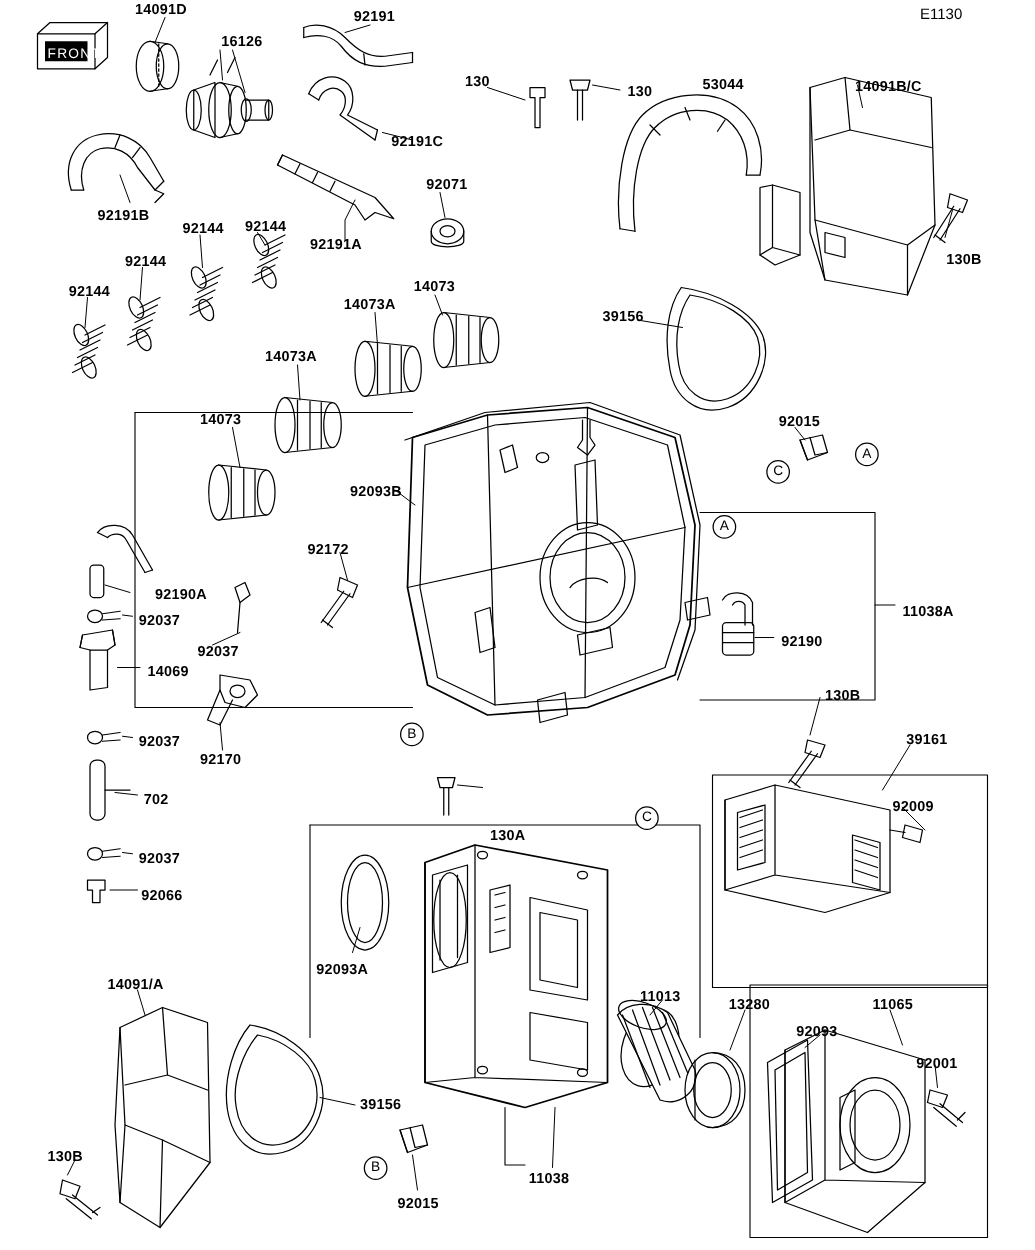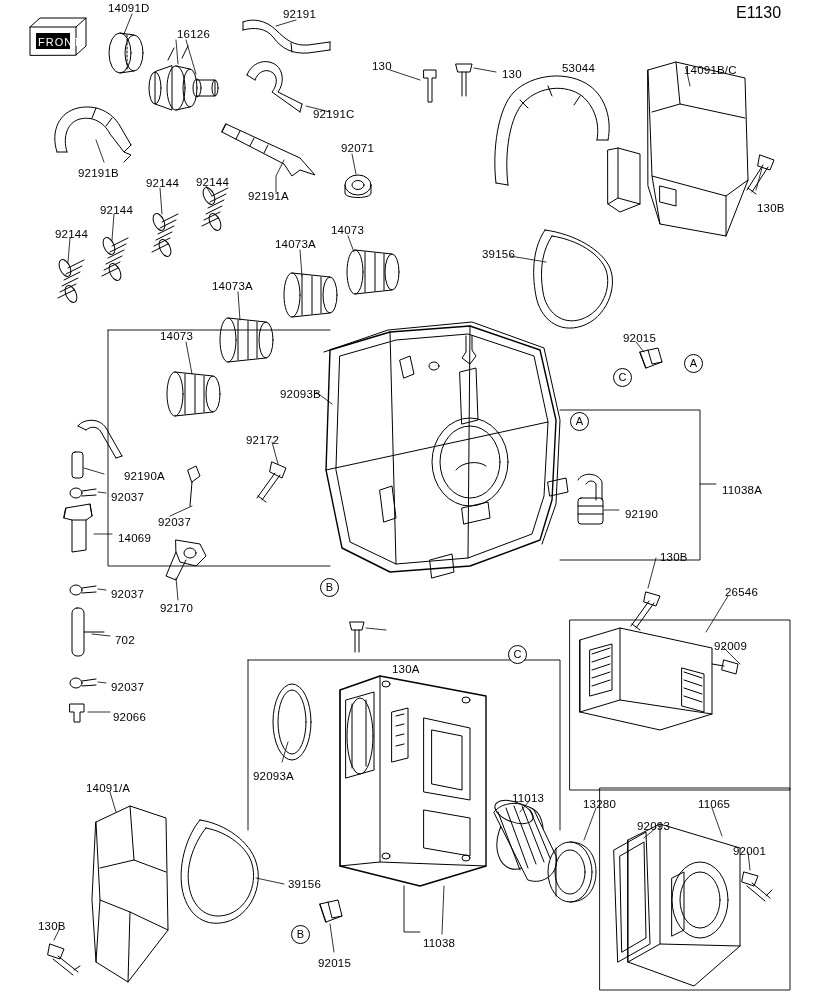--- a/index.html
+++ b/index.html
@@ -15,24 +15,25 @@
     font-family: "Liberation Sans", sans-serif;
     overflow: hidden;
   }
   .lbl {
     position: absolute;
     font-family: "Liberation Sans", sans-serif;
     font-size: 11.5px;
     color: #000000;
     white-space: nowrap;
     letter-spacing: 0.2px;
+    font-weight: bold;
   }
   .code-id {
     position: absolute;
-    font-size: 16px;
+    font-size: 12px;
     color: #000000;
     white-space: nowrap;
   }
   .circ {
     position: absolute;
     width: 17px;
     height: 17px;
     border: 1px solid #000;
     border-radius: 50%;
     font-size: 11px;
@@ -485,21 +486,21 @@
   <div class="lbl" style="left:623px; top:332px;">92015</div>
   <div class="lbl" style="left:280px; top:388px;">92093B</div>
   <div class="lbl" style="left:246px; top:434px;">92172</div>
   <div class="lbl" style="left:722px; top:484px;">11038A</div>
   <div class="lbl" style="left:625px; top:508px;">92190</div>
   <div class="lbl" style="left:108px; top:470px;margin-left:16px;">92190A</div>
   <div class="lbl" style="left:111px; top:491px;">92037</div>
   <div class="lbl" style="left:158px; top:516px;">92037</div>
   <div class="lbl" style="left:118px; top:532px;">14069</div>
   <div class="lbl" style="left:660px; top:551px;">130B</div>
-  <div class="lbl" style="left:725px; top:586px;">26546</div>
+  <div class="lbl" style="left:725px; top:586px;">39161</div>
   <div class="lbl" style="left:111px; top:588px;">92037</div>
   <div class="lbl" style="left:160px; top:602px;">92170</div>
   <div class="lbl" style="left:392px; top:627px;margin-top:36px;">130A</div>
   <div class="lbl" style="left:714px; top:640px;">92009</div>
   <div class="lbl" style="left:115px; top:634px;">702</div>
   <div class="lbl" style="left:111px; top:681px;">92037</div>
   <div class="lbl" style="left:113px; top:711px;">92066</div>
   <div class="lbl" style="left:253px; top:770px;">92093A</div>
   <div class="lbl" style="left:512px; top:792px;">11013</div>
   <div class="lbl" style="left:583px; top:798px;">13280</div>

